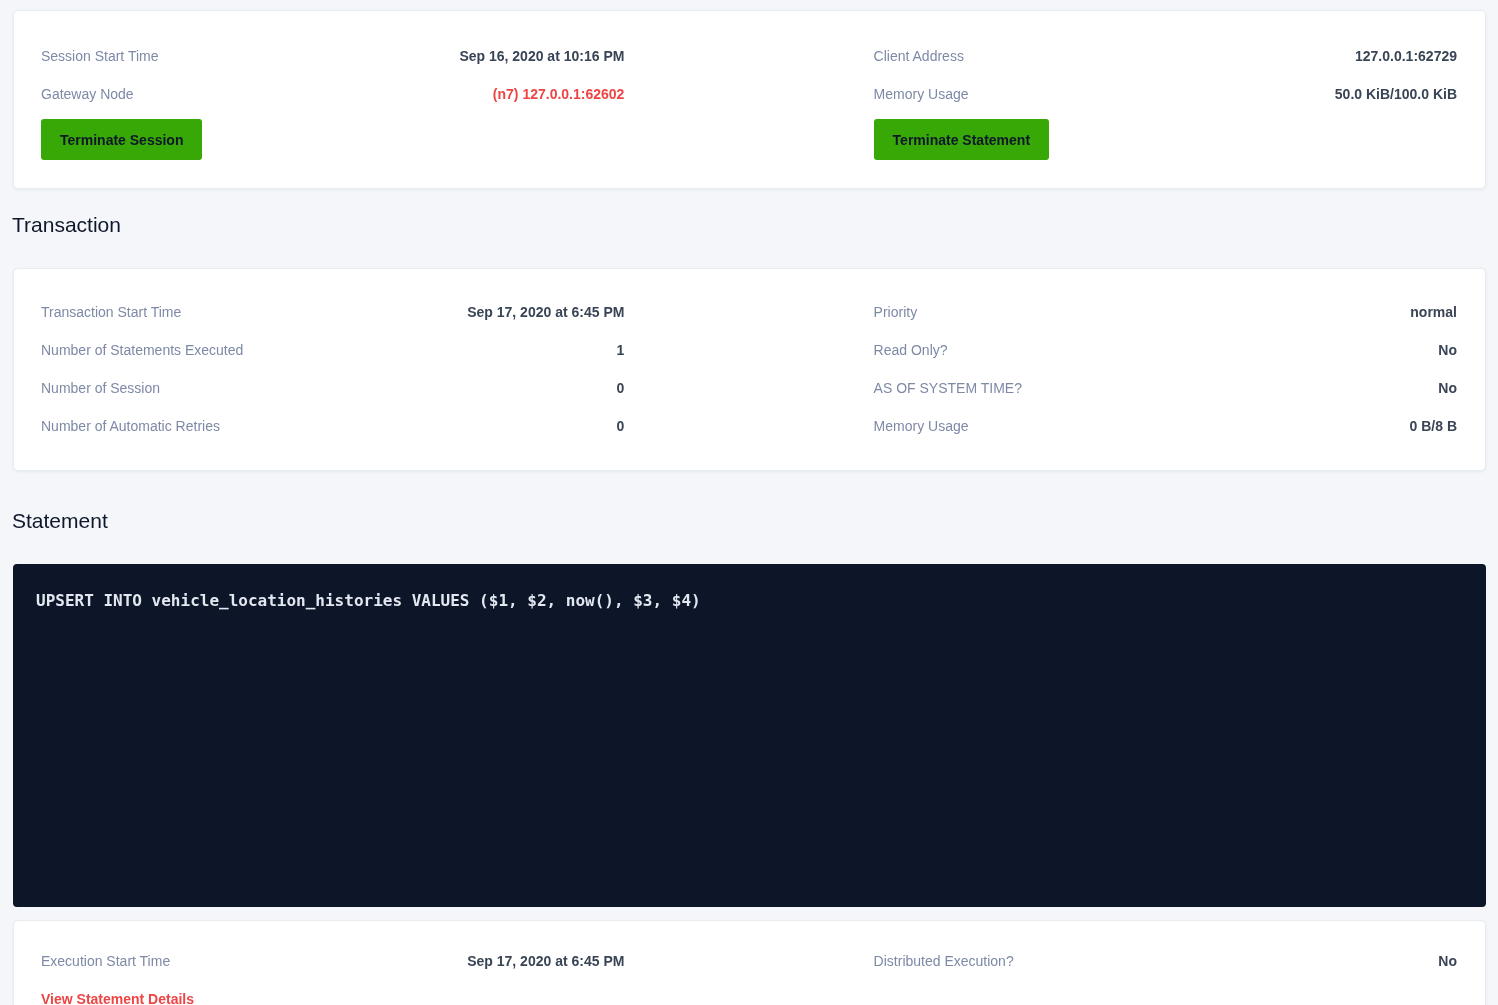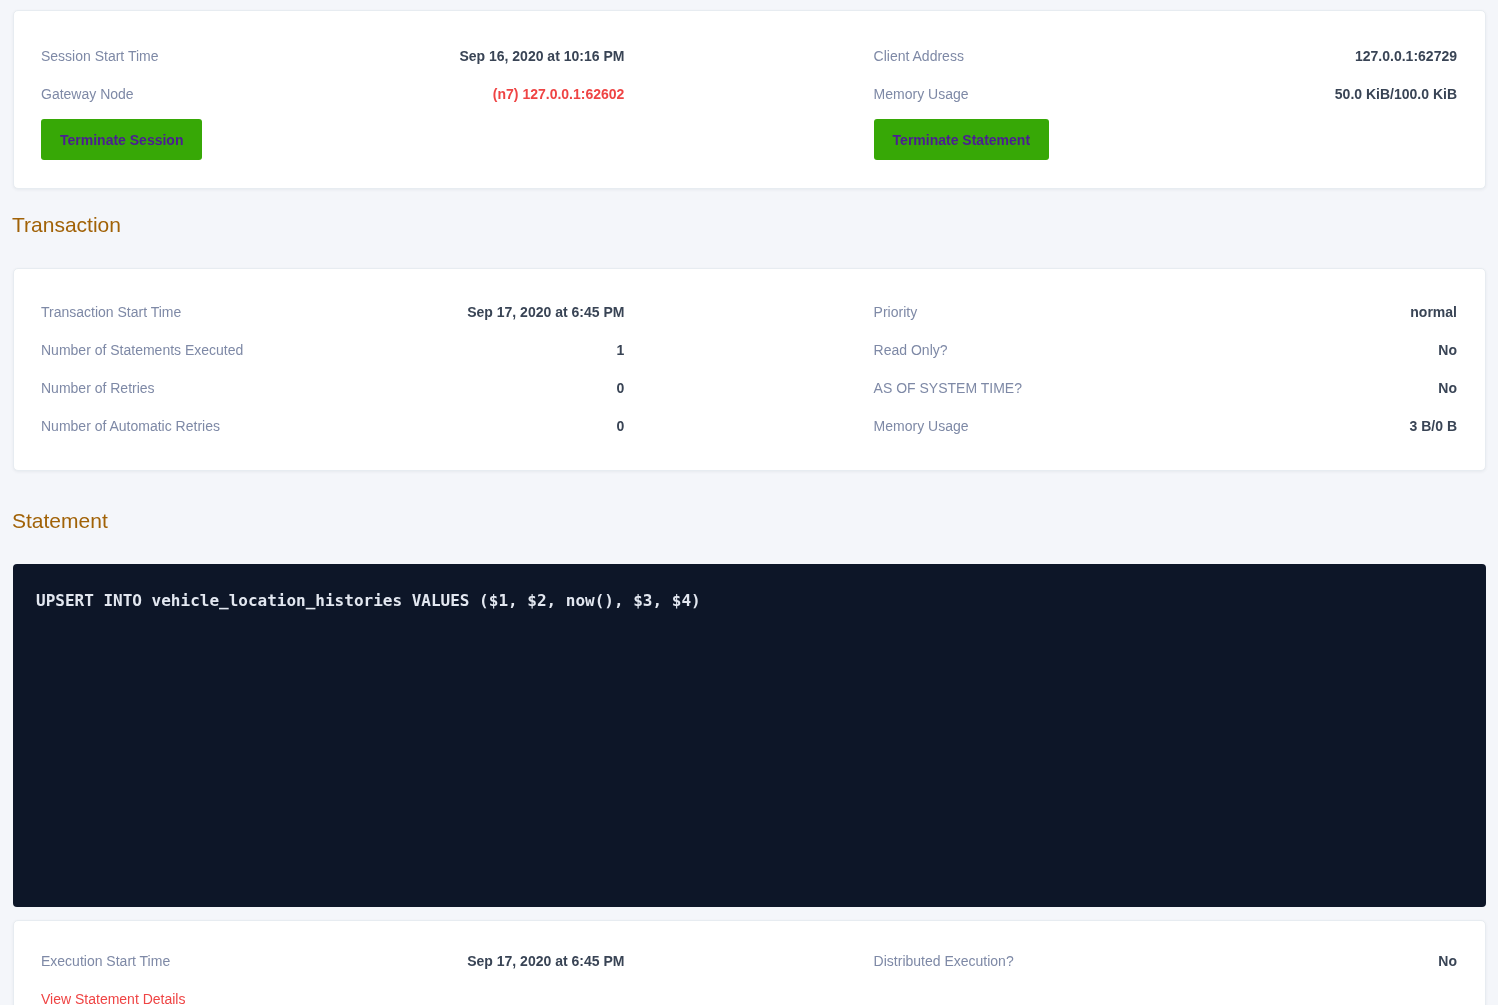--- a/index.html
+++ b/index.html
@@ -55,35 +55,35 @@
 
   #session-card { margin-top: 10px; }
   #session-card .card-cols { padding-top: 26px; padding-bottom: 28px; }
 
   .green-btn {
     display: inline-block;
     margin-top: 6px;
     height: 41px;
     padding: 0 19px;
     background: #37a806;
-    color: #4c1d95;
+    color: #0f172a;
     font-family: "Liberation Sans", sans-serif;
     font-size: 14px;
     font-weight: 700;
     border: none;
     border-radius: 3px;
     cursor: pointer;
   }
 
   h2.section-heading {
     margin: 23px 0 0 12px;
     font-size: 21px;
     line-height: 26px;
     font-weight: 400;
-    color: #a16207;
+    color: #0f172a;
   }
   h2.section-heading.statement { margin-top: 37px; }
 
   #transaction-card { margin-top: 30px; }
   #transaction-card .card-cols { padding-top: 24px; padding-bottom: 25px; }
 
   .code-block {
     margin: 30px 12px 0 13px;
     height: 343px;
     background: #0d1628;
@@ -99,21 +99,21 @@
 
   #execution-card { margin-top: 13px; }
   #execution-card .card-cols { padding-top: 21px; }
   .link-row {
     display: flex;
     align-items: center;
     height: 37px;
   }
   a.link-text {
     font-size: 14px;
-    font-weight: 400;
+    font-weight: 700;
   }
 </style>
 </head>
 <body>
 
 <div class="page">
 
   <section class="card" id="session-card">
     <div class="card-cols">
       <div class="col">
@@ -148,21 +148,21 @@
       <div class="col">
         <div class="kv-row">
           <span class="kv-label">Transaction Start Time</span>
           <span class="kv-value">Sep 17, 2020 at 6:45 PM</span>
         </div>
         <div class="kv-row">
           <span class="kv-label">Number of Statements Executed</span>
           <span class="kv-value">1</span>
         </div>
         <div class="kv-row">
-          <span class="kv-label">Number of Retries</span>
+          <span class="kv-label">Number of Session</span>
           <span class="kv-value">0</span>
         </div>
         <div class="kv-row">
           <span class="kv-label">Number of Automatic Retries</span>
           <span class="kv-value">0</span>
         </div>
       </div>
       <div class="col">
         <div class="kv-row">
           <span class="kv-label">Priority</span>
@@ -171,21 +171,21 @@
         <div class="kv-row">
           <span class="kv-label">Read Only?</span>
           <span class="kv-value">No</span>
         </div>
         <div class="kv-row">
           <span class="kv-label">AS OF SYSTEM TIME?</span>
           <span class="kv-value">No</span>
         </div>
         <div class="kv-row">
           <span class="kv-label">Memory Usage</span>
-          <span class="kv-value">3 B/0 B</span>
+          <span class="kv-value">0 B/8 B</span>
         </div>
       </div>
     </div>
   </section>
 
   <h2 class="section-heading statement">Statement</h2>
 
   <div class="code-block">UPSERT INTO vehicle_location_histories VALUES ($1, $2, now(), $3, $4)</div>
 
   <section class="card" id="execution-card">

